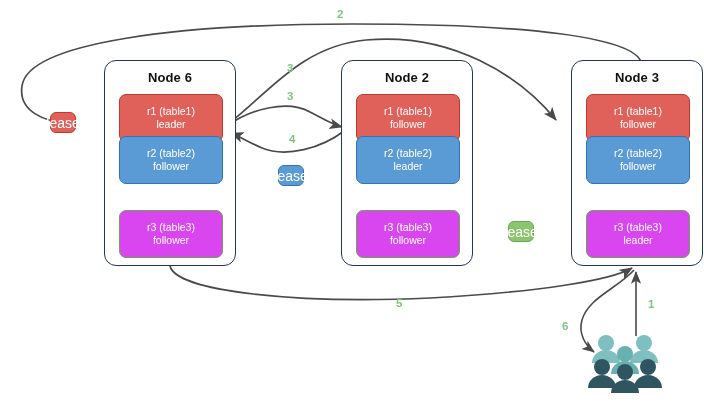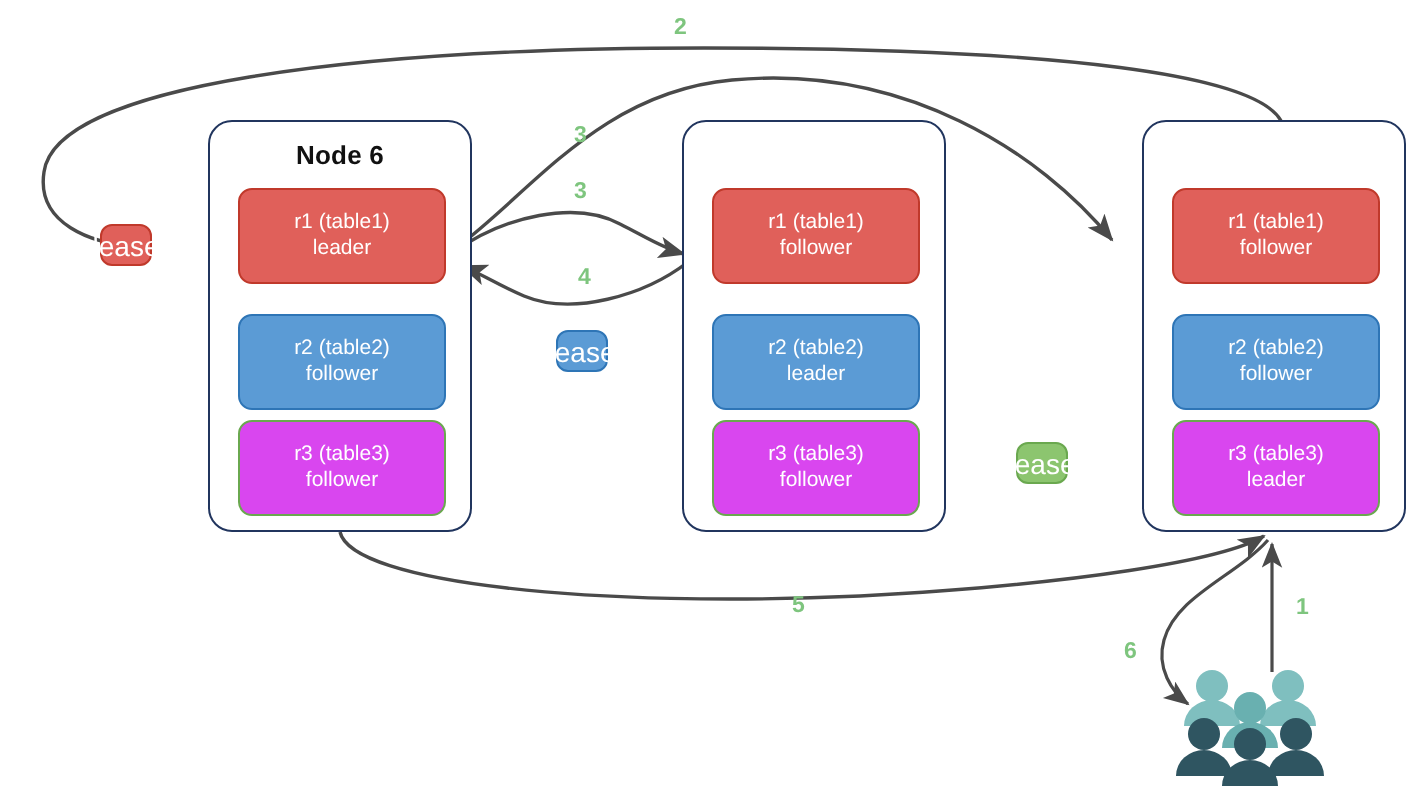--- a/index.html
+++ b/index.html
@@ -25,21 +25,21 @@
     border-radius:7px;
     box-sizing:border-box;
     display:flex;flex-direction:column;align-items:center;justify-content:center;
     color:#ffffff;font-size:10.5px;line-height:13px;text-align:center;
   }
   .range .l1,.range .l2{display:block;white-space:nowrap;}
   .r-red{background:#e0605a;border:1.4px solid #c0392b;}
   .r-blue{background:#5b9bd5;border:1.4px solid #2e75b6;}
   .r-green{background:#d946ef;border:1.4px solid #6aa84f;}
   .range.pos1{top:33px;}
-  .range.pos2{top:96px;}
+  .range.pos2{top:75px;}
   .range.pos3{top:149px;}
 
   .lease{
     position:absolute;
     border-radius:6px;
     box-sizing:border-box;
     display:flex;align-items:center;justify-content:center;
     color:#ffffff;font-size:14px;height:21px;width:26px;
   }
   .lease.l-red{background:#e0605a;border:1.4px solid #c0392b;}
@@ -93,35 +93,37 @@
       <span class="l1">r2 (table2)</span>
       <span class="l2">follower</span>
     </div>
     <div class="range r-green pos3">
       <span class="l1">r3 (table3)</span>
       <span class="l2">follower</span>
     </div>
   </div>
 
   <div class="node" style="left:341px;top:60px;width:132px;height:206px;">
+    <div class="node-title">Node 2</div>
     <div class="range r-red pos1">
       <span class="l1">r1 (table1)</span>
       <span class="l2">follower</span>
     </div>
     <div class="range r-blue pos2">
       <span class="l1">r2 (table2)</span>
       <span class="l2">leader</span>
     </div>
     <div class="range r-green pos3">
       <span class="l1">r3 (table3)</span>
       <span class="l2">follower</span>
     </div>
   </div>
 
   <div class="node" style="left:571px;top:60px;width:132px;height:206px;">
+    <div class="node-title">Node 3</div>
     <div class="range r-red pos1">
       <span class="l1">r1 (table1)</span>
       <span class="l2">follower</span>
     </div>
     <div class="range r-blue pos2">
       <span class="l1">r2 (table2)</span>
       <span class="l2">follower</span>
     </div>
     <div class="range r-green pos3">
       <span class="l1">r3 (table3)</span>

